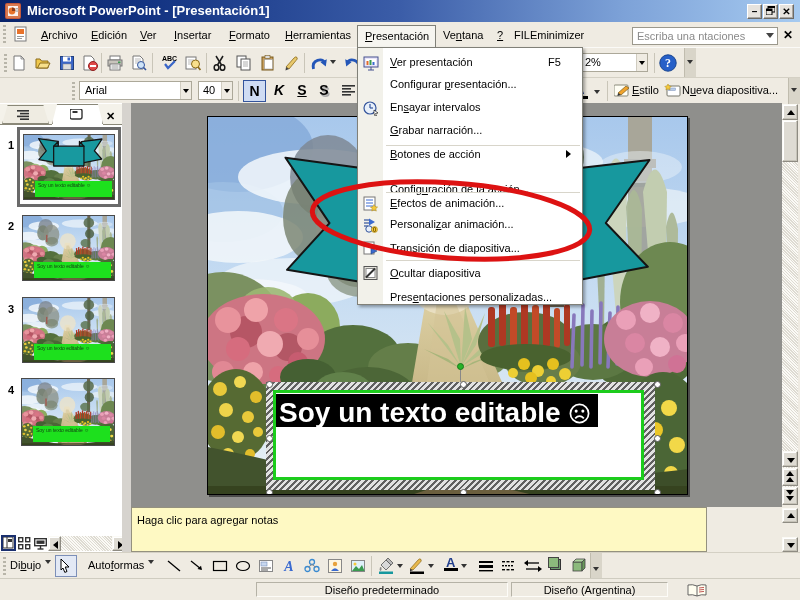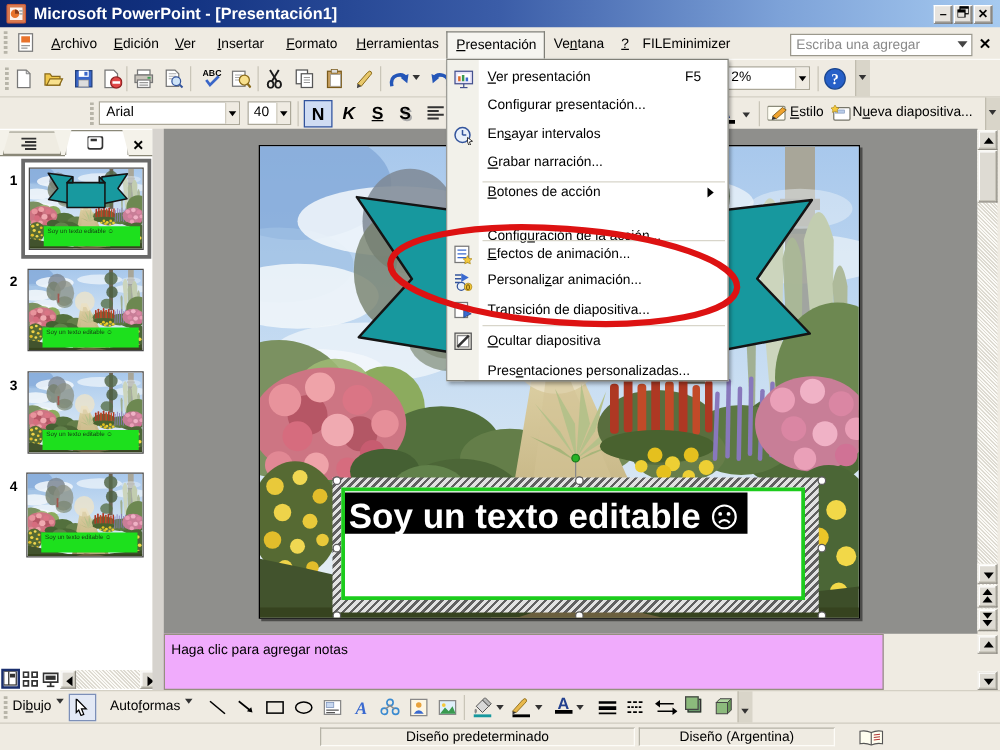--- a/index.html
+++ b/index.html
@@ -38,21 +38,21 @@
 .msep{position:absolute;left:28px;width:194px;height:1px;background:#d8d5ca}
 #mhead{position:absolute;left:357px;top:25px;width:79px;height:22px;background:#f6f5f0;border:1px solid #808078;border-bottom:none;font-size:11px;padding:4px 0 0 7px}
 
 .sb{background:#dedbd3;border:1px solid;border-color:#fbfaf5 #8e8b82 #8e8b82 #fbfaf5;box-shadow:inset -1px -1px 0 #c6c3b8,inset 1px 1px 0 #fff;position:absolute}
 .sbtrack{background:repeating-linear-gradient(45deg,#fbfaf6 0 1px,#dedbd2 1px 2px);position:absolute}
 
 #drawbar{position:absolute;left:0;top:552px;width:800px;height:26px;background:#efebe2;border-top:1px solid #d4d0c4;font-size:11px}
 #status{position:absolute;left:0;top:578px;width:800px;height:22px;background:#efebe2;border-top:1px solid #cfccc0;font-size:11px;color:#000}
 .scell{position:absolute;top:3px;height:15px;border:1px solid;border-color:#b5b2a6 #fdfcf8 #fdfcf8 #b5b2a6;text-align:center;padding-top:1px}
 
-#notes{position:absolute;left:131px;top:507px;width:576px;height:45px;background:#f0abfc;border:1px solid #94917f}
+#notes{position:absolute;left:131px;top:507px;width:576px;height:45px;background:#fef9c3;border:1px solid #94917f}
 
 .handle{position:absolute;width:7px;height:7px;background:#fff;border:1px solid #5a5a5a;border-radius:50%}
 </style></head>
 <body>
 <div id="win">
 
 <svg width="0" height="0" style="position:absolute">
 <defs>
 <linearGradient id="sky" x1="0" y1="0" x2="0" y2="1">
 <stop offset="0" stop-color="#a8c8ec"></stop>
@@ -264,21 +264,21 @@
   <div class="mitem" style="left:41px"><u>A</u>rchivo</div>
   <div class="mitem" style="left:91px"><u>E</u>dición</div>
   <div class="mitem" style="left:140px"><u>V</u>er</div>
   <div class="mitem" style="left:174px"><u>I</u>nsertar</div>
   <div class="mitem" style="left:229px"><u>F</u>ormato</div>
   <div class="mitem" style="left:285px"><u>H</u>erramientas</div>
   <div class="mitem" style="left:443px">Ve<u>n</u>tana</div>
   <div class="mitem" style="left:497px"><u>?</u></div>
   <div class="mitem" style="left:514px">FILEminimizer</div>
   <div class="abs" style="left:632px;top:5px;width:146px;height:18px;background:#fff;border:1px solid #9b988c">
-     <span style="position:absolute;left:4px;top:2px;color:#8a8a8a;font-size:11px">Escriba una agregar</span>
+     <span style="position:absolute;left:4px;top:2px;color:#8a8a8a;font-size:11px">Escriba una ntaciones</span>
      <span style="position:absolute;right:3px;top:5px;border:4px solid transparent;border-top:5px solid #444"></span>
   </div>
   <div class="abs" style="left:783px;top:6px;font-weight:bold;font-size:12px">✕</div>
 </div>
 
 <div id="row1">
   <div class="grip" style="left:4px;top:6px;height:18px"></div>
   <svg class="abs" style="left:11px;top:7px" width="16" height="16" viewBox="0 0 16 16">
         <path d="M3,1 L10,1 L13,4 L13,15 L3,15 Z" fill="#fff" stroke="#777"></path>
         <path d="M10,1 L10,4 L13,4 Z" fill="#ddd" stroke="#777" stroke-width=".7"></path>

